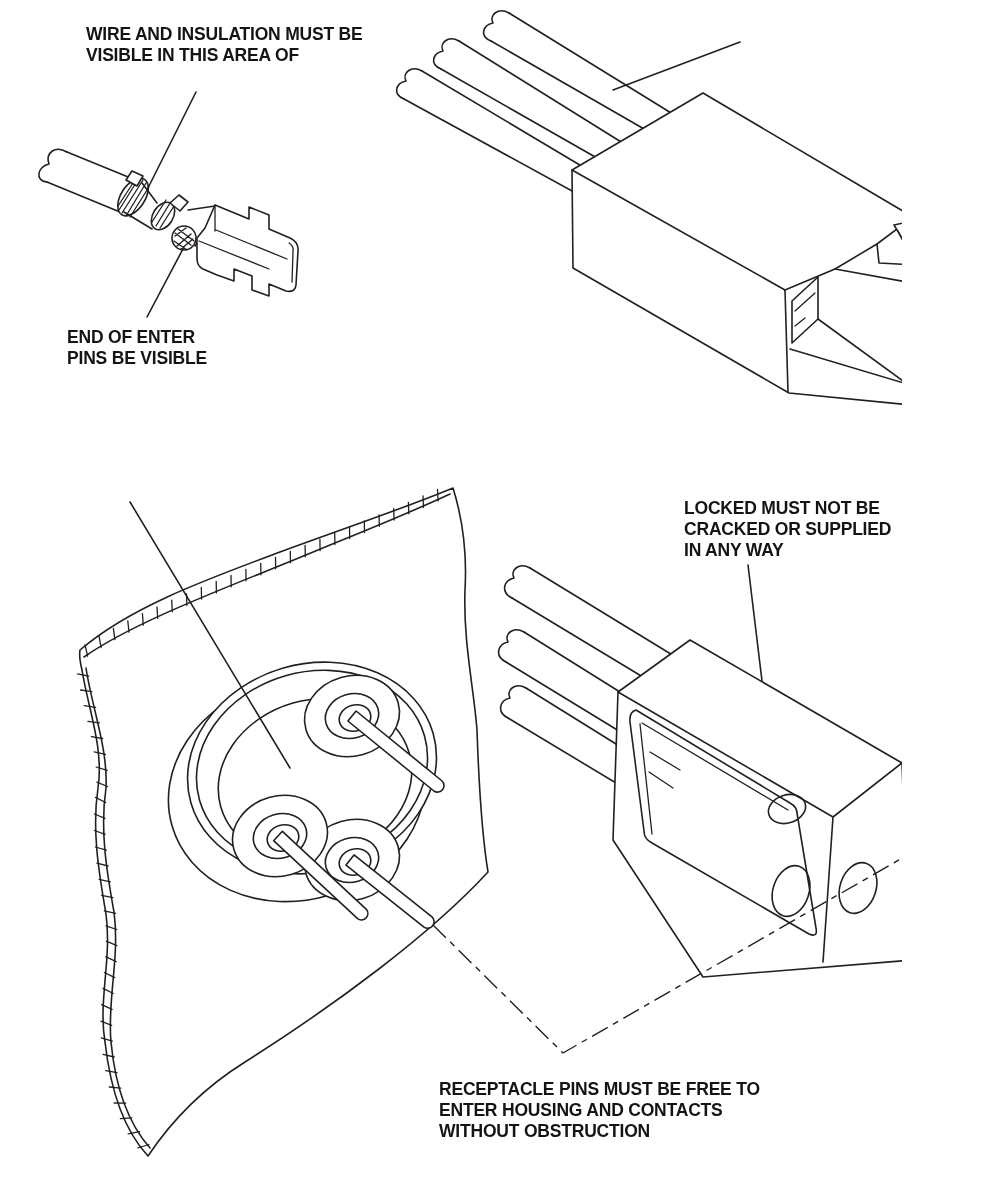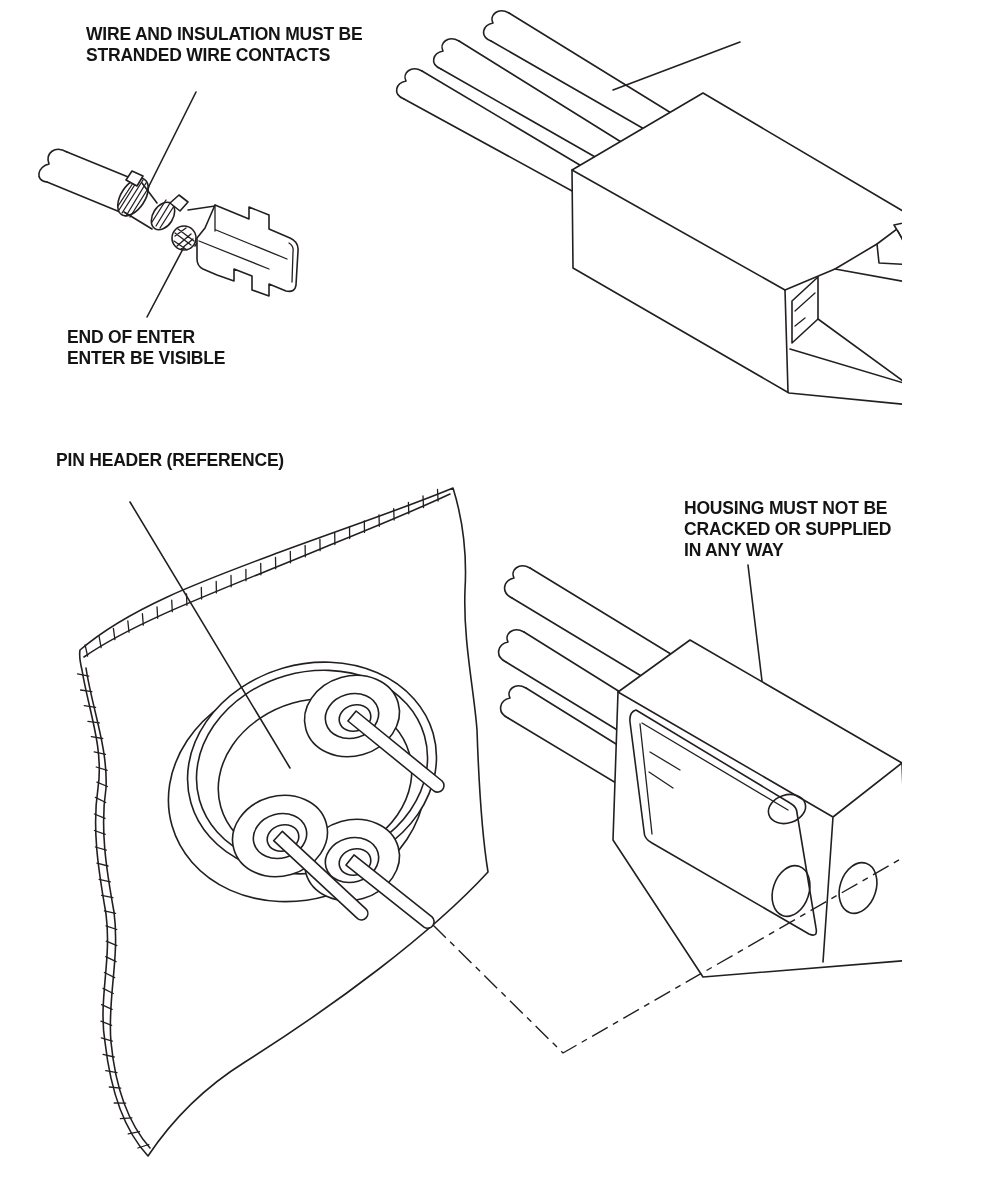--- a/index.html
+++ b/index.html
@@ -213,33 +213,37 @@
     <path class="fw" d="M937,880 L981,899 L980,941 L936,929 Z"></path>
     <path class="thin" d="M941,887 L977,903 M950,916 Q952,906 962,910 L962,920"></path>
 
     <path class="ln" d="M748,565 L762,681"></path>
     <path class="cl" d="M433,925 L563,1053 L937,838"></path>
   </g>
 </svg>
 
   <div class="ann" style="left:86px;top:24px">
     <div>WIRE AND INSULATION MUST BE</div>
-    <div>STRANDED WIRE CONTACTS</div>
+    <div>VISIBLE IN THIS AREA OF</div>
   </div>
 
 
   <div class="ann" style="left:67px;top:327px">
     <div>END OF ENTER</div>
-    <div>ENTER BE VISIBLE</div>
+    <div>PINS BE VISIBLE</div>
   </div>
 
   <div class="ann" style="left:56px;top:450px">
-    <div>PIN HEADER (REFERENCE)</div>
   </div>
 
   <div class="ann" style="left:684px;top:498px">
-    <div>HOUSING MUST NOT BE</div>
+    <div>LOCKED MUST NOT BE</div>
     <div>CRACKED OR SUPPLIED</div>
     <div>IN ANY WAY</div>
   </div>
 
+  <div class="ann" style="left:439px;top:1079px">
+    <div>RECEPTACLE PINS MUST BE FREE TO</div>
+    <div>ENTER HOUSING AND CONTACTS</div>
+    <div>WITHOUT OBSTRUCTION</div>
+  </div>
 
 </div>
 
 </body></html>

